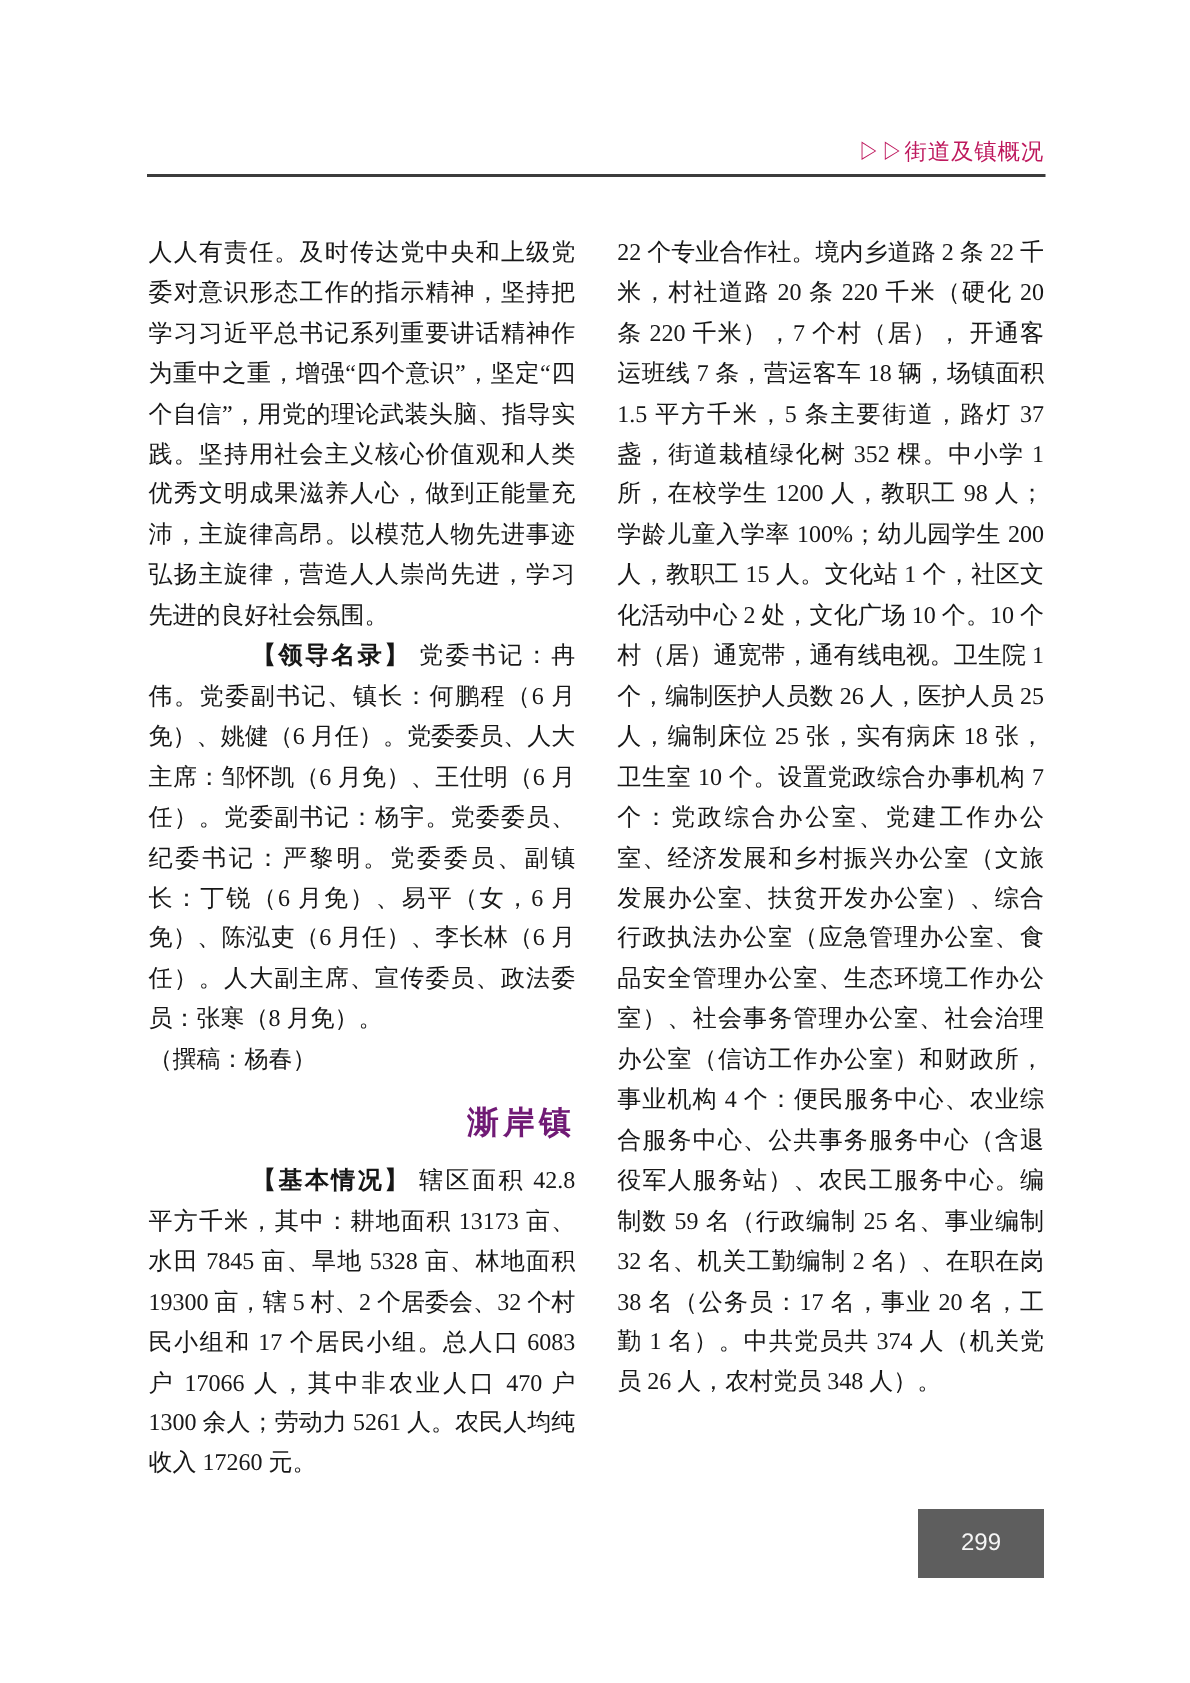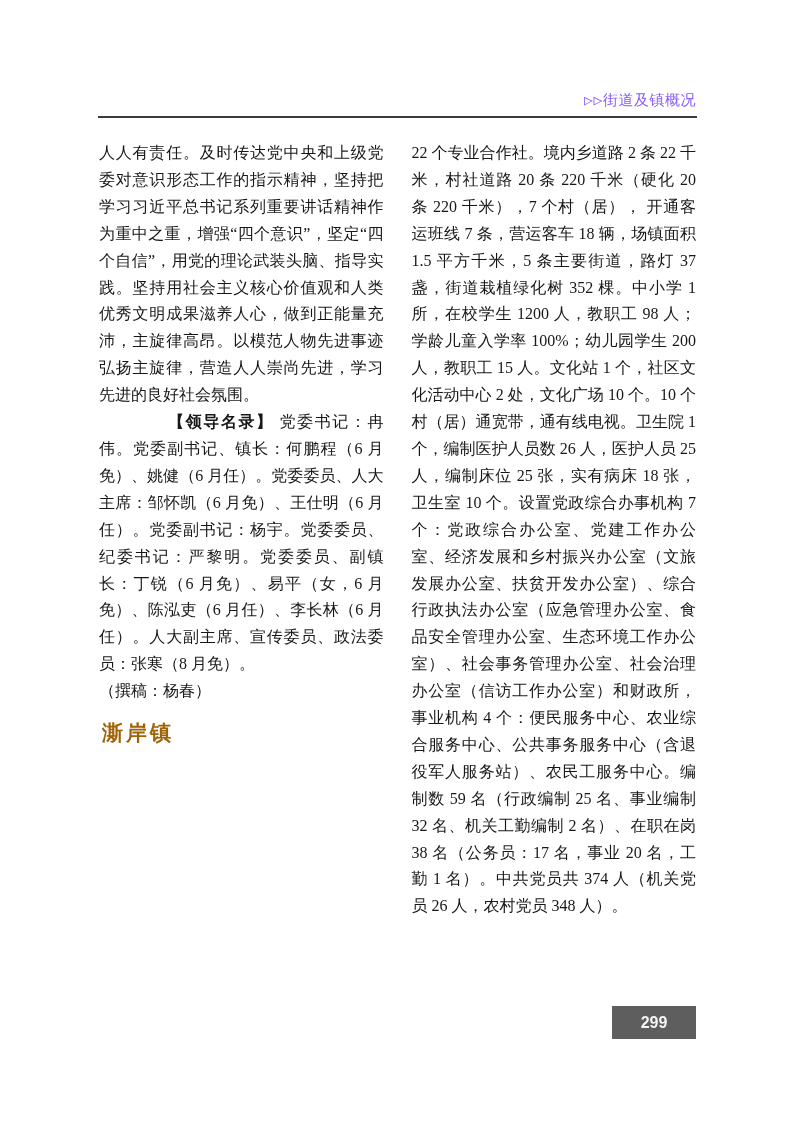--- a/index.html
+++ b/index.html
@@ -9,38 +9,38 @@
     height: 1122px;
     background: #ffffff;
     overflow: hidden;
     font-family: "Liberation Serif", "DejaVu Serif", serif;
     color: #171717;
   }
   .header-title {
     position: absolute;
     top: 93px;
     right: 97px;
-    font-family: Liberation Mono, monospace;
+    font-family: Liberation Sans, sans-serif;
     font-size: 15px;
     line-height: 18px;
-    color: #8b5cf6;
+    color: #be185d;
     letter-spacing: 0.5px;
     white-space: nowrap;
   }
   .header-rule {
     position: absolute;
     top: 116px;
     left: 98px;
     width: 599px;
     height: 0;
     border-top: 2px solid #3c3c3c;
   }
   .columns {
     position: absolute;
-    top: 140px;
+    top: 156px;
     left: 99px;
     width: 597px;
     display: flex;
     gap: 28px;
   }
   .col {
     width: 287px;
     font-size: 16px;
     line-height: 26.9px;
     text-align: justify;
@@ -53,55 +53,55 @@
     margin-left: 37px;
   }
   .credit { text-align: left; text-indent: 0; }
   .town-title {
     font-family: "Liberation Sans", "DejaVu Sans", sans-serif;
     font-weight: 700;
     font-size: 21px;
     line-height: 27px;
     letter-spacing: 3px;
     text-indent: 3px;
-    text-align: left;
+    text-align: right;
     margin: 14px 0 13px;
-    color: #a16207;
+    color: #701a75;
   }
   .page-number {
     position: absolute;
     left: 612px;
     top: 1006px;
     width: 84px;
-    height: 33px;
+    height: 46px;
     background: #5e5e5e;
     color: #f5f5f5;
     font-family: "Liberation Sans", "DejaVu Sans", sans-serif;
     font-size: 16px;
     display: flex;
     align-items: center;
     justify-content: center;
-    font-weight: bold;
   }
 </style>
 </head>
 <body>
 
 <div class="page">
 
   <span class="header-title">▷▷街道及镇概况</span>
   <div class="header-rule"></div>
 
   <div class="columns">
 
     <div class="col">
       <p class="para">人人有责任。及时传达党中央和上级党委对意识形态工作的指示精神，坚持把学习习近平总书记系列重要讲话精神作为重中之重，增强“四个意识”，坚定“四个自信”，用党的理论武装头脑、指导实践。坚持用社会主义核心价值观和人类优秀文明成果滋养人心，做到正能量充沛，主旋律高昂。以模范人物先进事迹弘扬主旋律，营造人人崇尚先进，学习先进的良好社会氛围。</p>
       <p class="para indent"><span class="section-label">【领导名录】</span><span> 党委书记：冉伟。党委副书记、镇长：何鹏程（6 月免）、姚健（6 月任）。党委委员、人大主席：邹怀凯（6 月免）、王仕明（6 月任）。党委副书记：杨宇。党委委员、纪委书记：严黎明。党委委员、副镇长：丁锐（6 月免）、易平（女，6 月免）、陈泓吏（6 月任）、李长林（6 月任）。人大副主席、宣传委员、政法委员：张寒（8 月免）。</span></p>
       <p class="para credit">（撰稿：杨春）</p>
       <h2 class="town-title">澌岸镇</h2>
+      <p class="para indent"><span class="section-label">【基本情况】</span><span> 辖区面积 42.8 平方千米，其中：耕地面积 13173 亩、水田 7845 亩、旱地 5328 亩、林地面积 19300 亩，辖 5 村、2 个居委会、32 个村民小组和 17 个居民小组。总人口 6083 户 17066 人，其中非农业人口 470 户 1300 余人；劳动力 5261 人。农民人均纯收入 17260 元。</span></p>
     </div>
 
     <div class="col">
       <p class="para">22 个专业合作社。境内乡道路 2 条 22 千米，村社道路 20 条 220 千米（硬化 20 条 220 千米），7 个村（居）， 开通客运班线 7 条，营运客车 18 辆，场镇面积 1.5 平方千米，5 条主要街道，路灯 37 盏，街道栽植绿化树 352 棵。中小学 1 所，在校学生 1200 人，教职工 98 人；学龄儿童入学率 100%；幼儿园学生 200 人，教职工 15 人。文化站 1 个，社区文化活动中心 2 处，文化广场 10 个。10 个村（居）通宽带，通有线电视。卫生院 1 个，编制医护人员数 26 人，医护人员 25 人，编制床位 25 张，实有病床 18 张，卫生室 10 个。设置党政综合办事机构 7 个：党政综合办公室、党建工作办公室、经济发展和乡村振兴办公室（文旅发展办公室、扶贫开发办公室）、综合行政执法办公室（应急管理办公室、食品安全管理办公室、生态环境工作办公室）、社会事务管理办公室、社会治理办公室（信访工作办公室）和财政所，事业机构 4 个：便民服务中心、农业综合服务中心、公共事务服务中心（含退役军人服务站）、农民工服务中心。编制数 59 名（行政编制 25 名、事业编制 32 名、机关工勤编制 2 名）、在职在岗 38 名（公务员：17 名，事业 20 名，工勤 1 名）。中共党员共 374 人（机关党员 26 人，农村党员 348 人）。</p>
     </div>
 
   </div>
 
   <div class="page-number">299</div>
 

